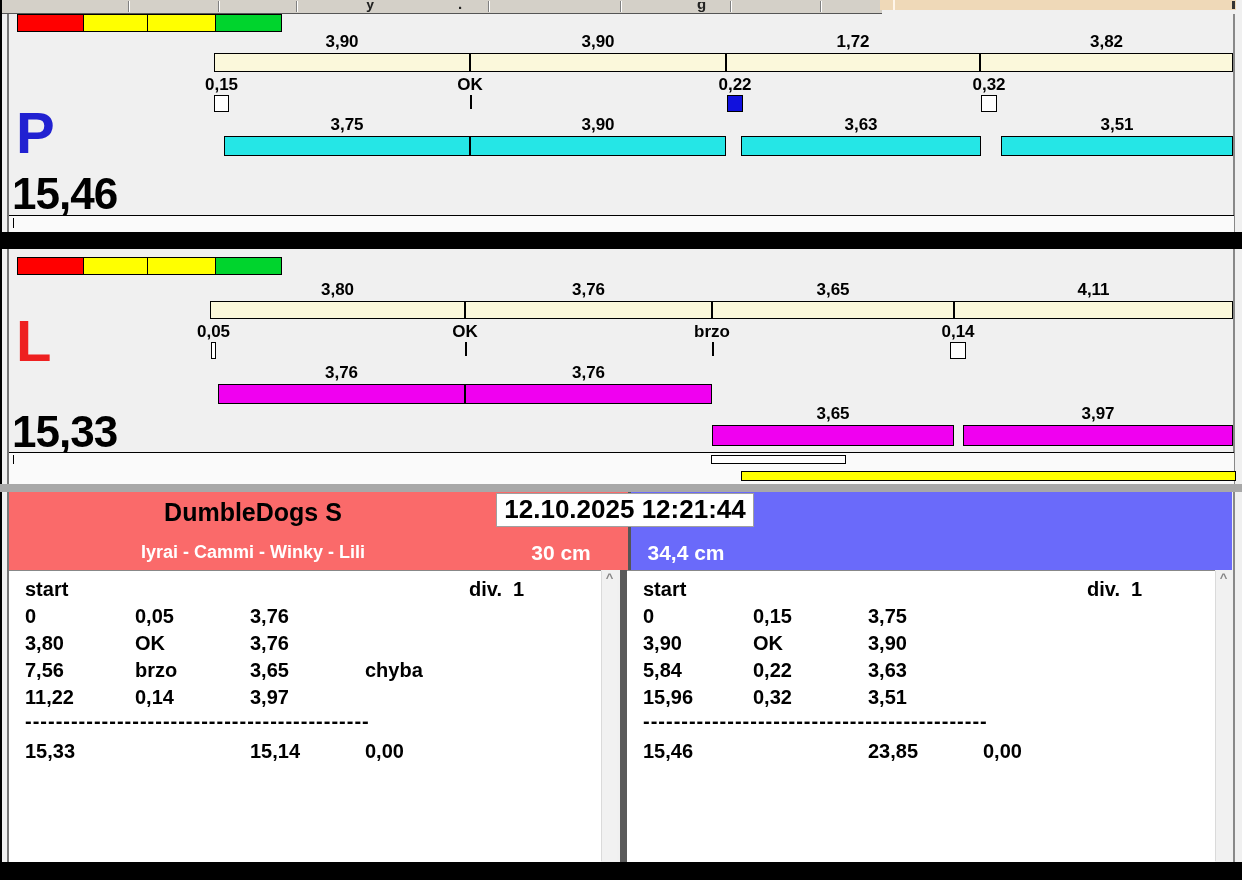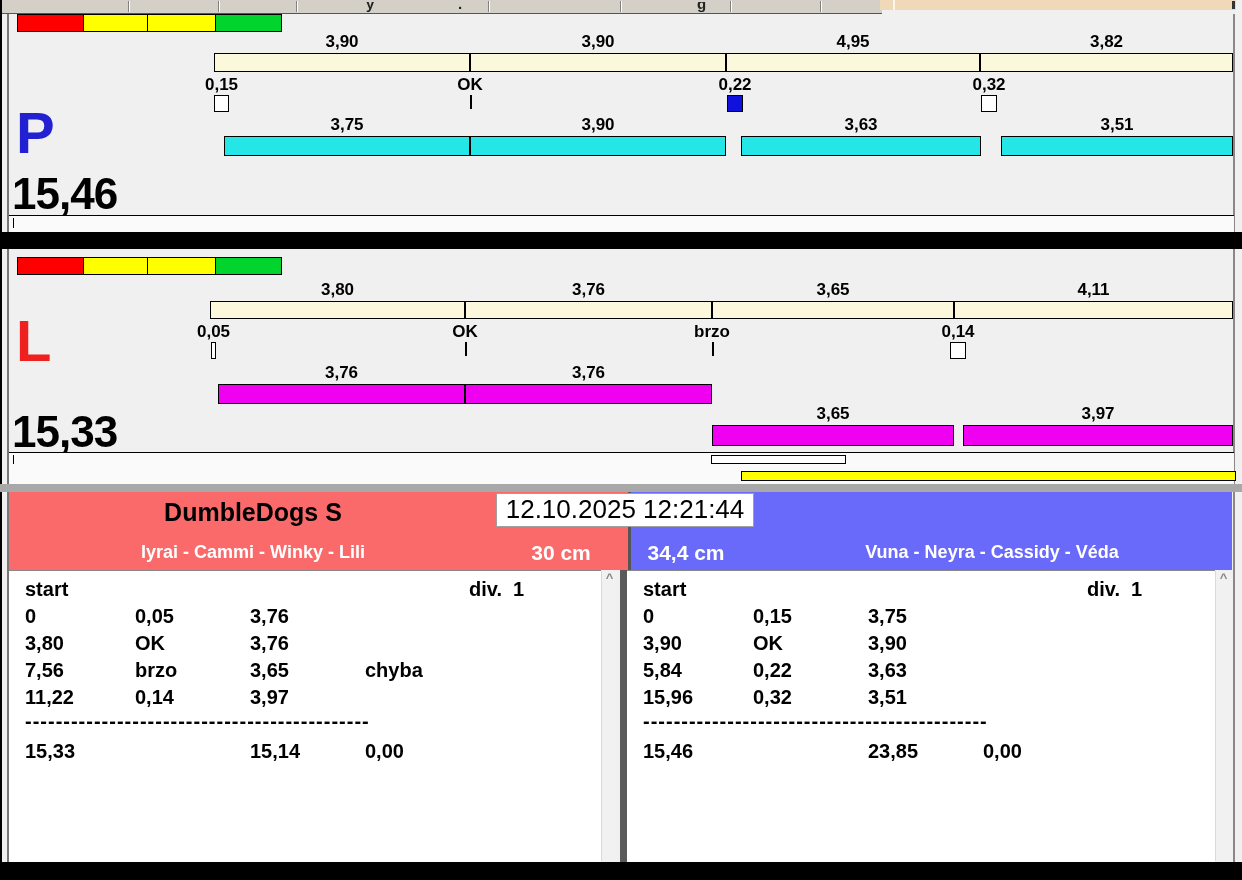--- a/index.html
+++ b/index.html
@@ -13,21 +13,21 @@
               letter-spacing:-1px;line-height:1;}
   .team-panel{position:absolute;top:492px;height:78px;}
   .team-name{position:absolute;transform:translateX(-50%);font-weight:700;
              font-size:25px;color:#000;white-space:nowrap;}
   .team-dogs{position:absolute;transform:translateX(-50%);font-weight:700;
              font-size:18px;color:#fff;white-space:nowrap;}
   .team-height{position:absolute;transform:translateX(-50%);font-weight:700;
                font-size:21px;color:#fff;white-space:nowrap;}
   .datetime{position:absolute;left:496px;top:493px;width:258px;height:34px;
             background:#fff;border:1px solid #A0A0A0;box-sizing:border-box;
-            font-weight:400;font-size:26px;color:#000;text-align:center;line-height:31px;}
+            font-weight:700;font-size:26px;color:#000;text-align:center;line-height:31px;}
   .tablebox{position:absolute;top:570px;height:292px;background:#fff;
             border-top:1px solid #888;box-sizing:border-box;}
   .cell{position:absolute;font-weight:700;font-size:20px;color:#000;white-space:pre;}
   .sbar{position:absolute;top:571px;width:16px;height:290px;background:#F1F1F1;
         border-left:1px solid #DADADA;box-sizing:border-box;}
   .sbar span{display:block;text-align:center;color:#888;font-size:13px;font-weight:700;
              line-height:14px;}
 </style>
 </head>
 <body>
@@ -60,21 +60,20 @@
   <div class="abs" style="left:13px;top:455px;width:1px;height:9px;background:#000;"></div>
 
   <div class="abs" style="left:0;top:484px;width:1242px;height:8px;background:#A8A8A8;"></div>
 
   <div class="team-panel" id="team-left-panel" style="left: 9px; width: 619px; background: rgb(250, 106, 106);"></div>
   <div class="abs" style="left:628px;top:492px;width:3px;height:78px;background:#555;"></div>
   <div class="team-panel" id="team-right-panel" style="left: 631px; width: 601px; background: rgb(106, 106, 250);"></div>
 
   <div class="team-name" style="left:253px;top:498px;">DumbleDogs S</div>
   <div class="team-dogs" style="left:253px;top:542px;">Iyrai - Cammi - Winky - Lili</div>
-  <div class="team-dogs" style="left:992px;top:542px;">Vuna - Neyra - Cassidy - Véda</div>
   <div class="team-height" style="left:561px;top:541px;">30 cm</div>
   <div class="team-height" style="left:686px;top:541px;">34,4 cm</div>
 
   <div class="datetime">12.10.2025 12:21:44</div>
 
   <div class="tablebox" id="table-left" style="left:9px;width:592px;"></div>
   <div class="sbar" style="left:601px;">
       <span>^</span>
     </div>
   <div class="abs" style="left:620px;top:570px;width:7px;height:292px;background:#5A5A5A;"></div>
@@ -106,21 +105,21 @@
     <div class="abs" style="left: 215px; top: 14px; width: 67px; height: 18px; background: rgb(0, 212, 45); border: 1px solid rgb(0, 0, 0); box-sizing: border-box;"></div>
     <div class="abs" style="left: 17px; top: 257px; width: 67px; height: 18px; background: rgb(255, 0, 0); border: 1px solid rgb(0, 0, 0); box-sizing: border-box;"></div>
     <div class="abs" style="left: 83px; top: 257px; width: 65px; height: 18px; background: rgb(255, 255, 0); border: 1px solid rgb(0, 0, 0); box-sizing: border-box;"></div>
     <div class="abs" style="left: 147px; top: 257px; width: 69px; height: 18px; background: rgb(255, 255, 0); border: 1px solid rgb(0, 0, 0); box-sizing: border-box;"></div>
     <div class="abs" style="left: 215px; top: 257px; width: 67px; height: 18px; background: rgb(0, 212, 45); border: 1px solid rgb(0, 0, 0); box-sizing: border-box;"></div>
     <div class="abs" style="left: 214px; top: 53px; width: 1019px; height: 19px; background: rgb(251, 248, 219); border: 1px solid rgb(0, 0, 0); box-sizing: border-box;"></div>
     <div class="lbl" style="left: 342px; top: 32px;">3,90</div>
     <div class="abs" style="left: 469px; top: 53px; width: 2px; height: 19px; background: rgb(0, 0, 0);"></div>
     <div class="lbl" style="left: 598px; top: 32px;">3,90</div>
     <div class="abs" style="left: 725px; top: 53px; width: 2px; height: 19px; background: rgb(0, 0, 0);"></div>
-    <div class="lbl" style="left: 853px; top: 32px;">4,95</div>
+    <div class="lbl" style="left: 853px; top: 32px;">1,72</div>
     <div class="abs" style="left: 979px; top: 53px; width: 2px; height: 19px; background: rgb(0, 0, 0);"></div>
     <div class="lbl" style="left: 1106.5px; top: 32px;">3,82</div>
     <div class="lbl" style="left: 221.5px; top: 75px;">0,15</div>
     <div class="abs" style="left: 214px; top: 95px; width: 15px; height: 17px; background: rgb(255, 255, 255); border: 1px solid rgb(0, 0, 0); box-sizing: border-box;"></div>
     <div class="lbl" style="left: 470px; top: 75px;">OK</div>
     <div class="abs" style="left: 470px; top: 95px; width: 2px; height: 14px; background: rgb(0, 0, 0);"></div>
     <div class="lbl" style="left: 735px; top: 75px;">0,22</div>
     <div class="abs" style="left: 727px; top: 95px; width: 16px; height: 17px; background: rgb(17, 17, 221); border: 1px solid rgb(0, 0, 0); box-sizing: border-box;"></div>
     <div class="lbl" style="left: 989px; top: 75px;">0,32</div>
     <div class="abs" style="left: 981px; top: 95px; width: 16px; height: 17px; background: rgb(255, 255, 255); border: 1px solid rgb(0, 0, 0); box-sizing: border-box;"></div>

